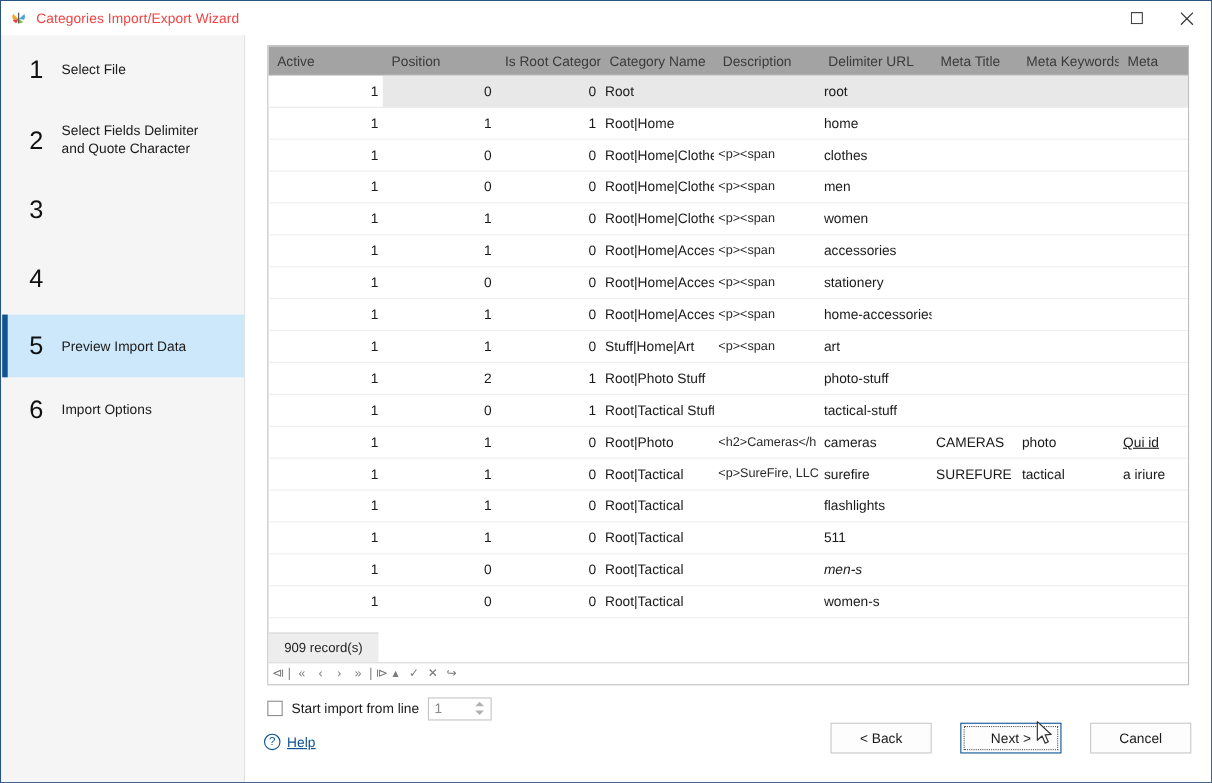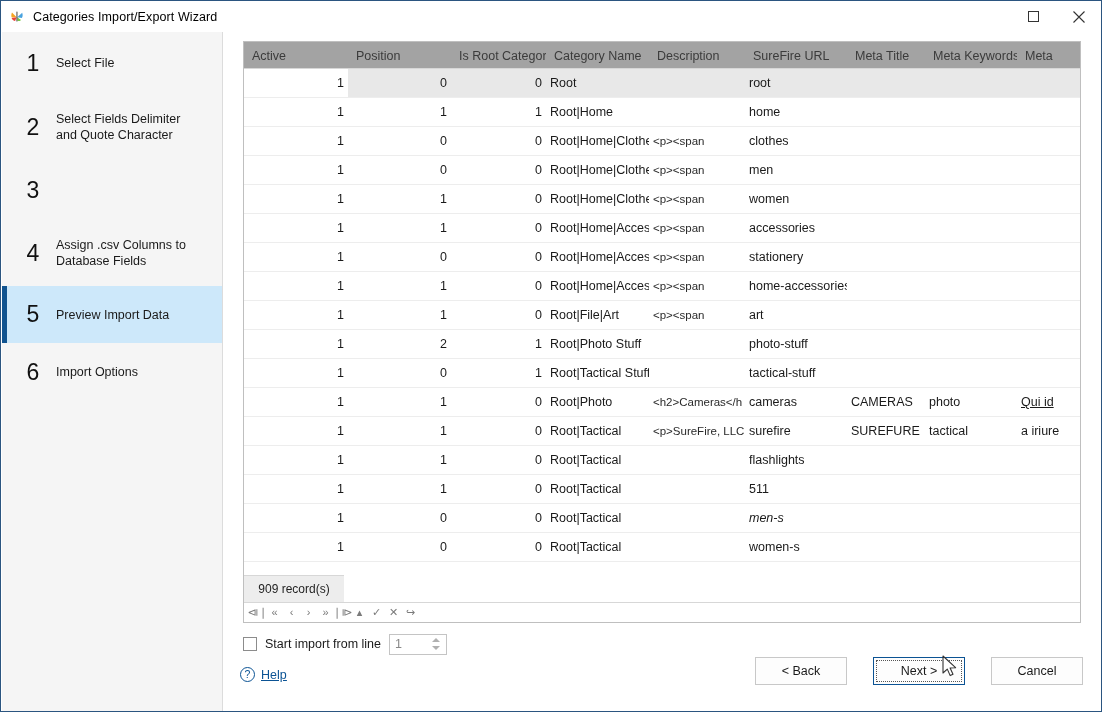--- a/index.html
+++ b/index.html
@@ -25,21 +25,21 @@
     width: 1100px; height: 31px;
     background: #ffffff;
     display: flex; align-items: center;
   }
   #app-icon {
     width: 16px; height: 16px;
     margin-left: 8px; margin-right: 8px;
     position: relative; flex: none;
   }
   #title-text {
-    font-size: 12.5px; color: #000000;
+    font-size: 12.5px; color: #ef4444;
     letter-spacing: .1px;
     white-space: nowrap;
   }
   .titlebtn {
     width: 45px; height: 31px;
     display: flex; align-items: center; justify-content: center;
     flex: none;
   }
   #titlebtns { margin-left: auto; display: flex; }
 
@@ -282,42 +282,41 @@
     </div>
     <div class="step" style="height:66px;">
       <div class="num">2</div>
       <div class="lbl" style="max-width:160px;">Select Fields Delimiter and Quote Character</div>
     </div>
     <div class="step" style="height:60px;">
       <div class="num">3</div>
     </div>
     <div class="step" style="height:66px;">
       <div class="num">4</div>
-      <div class="lbl" style="max-width:160px;">Assign .csv Columns to Database Fields</div>
     </div>
     <div class="step active" style="height:57px;">
       <div class="num">5</div>
       <div class="lbl">Preview Import Data</div>
     </div>
     <div class="step" style="height:58px;">
       <div class="num">6</div>
       <div class="lbl">Import Options</div>
     </div>
   </div>
 
   <div id="main">
 
     <div id="grid-wrap">
       <div id="grid-head">
           <div class="hcell" style="width: 104px;">Active</div>
           <div class="hcell" style="width: 103px;">Position</div>
           <div class="hcell" style="width: 95px;">Is Root Category</div>
           <div class="hcell" style="width: 103px;">Category Name</div>
           <div class="hcell" style="width: 96px;">Description</div>
-          <div class="hcell" style="width: 102px;">SureFire URL</div>
+          <div class="hcell" style="width: 102px;">Delimiter URL</div>
           <div class="hcell" style="width: 78px;">Meta Title</div>
           <div class="hcell" style="width: 92px;">Meta Keywords</div>
           <div class="hcell" style="width: 62px;">Meta</div>
         </div>
       <div id="grid-body">
           <div class="grow selected">
             <div class="gcell num first" style="width: 104px;">1</div>
             <div class="gcell num" style="width: 103px;">0</div>
             <div class="gcell num" style="width: 95px;">0</div>
             <div class="gcell txt" style="width: 103px;">Root</div>
@@ -401,21 +400,21 @@
             <div class="gcell txt desc" style="width: 96px;">&lt;p&gt;&lt;span</div>
             <div class="gcell txt" style="width: 102px;">home-accessories</div>
             <div class="gcell txt" style="width: 78px;"></div>
             <div class="gcell txt" style="width: 92px;"></div>
             <div class="gcell txt" style="width: 62px;"></div>
           </div>
           <div class="grow">
             <div class="gcell num first" style="width: 104px;">1</div>
             <div class="gcell num" style="width: 103px;">1</div>
             <div class="gcell num" style="width: 95px;">0</div>
-            <div class="gcell txt" style="width: 103px;">Root|File|Art</div>
+            <div class="gcell txt" style="width: 103px;">Stuff|Home|Art</div>
             <div class="gcell txt desc" style="width: 96px;">&lt;p&gt;&lt;span</div>
             <div class="gcell txt" style="width: 102px;">art</div>
             <div class="gcell txt" style="width: 78px;"></div>
             <div class="gcell txt" style="width: 92px;"></div>
             <div class="gcell txt" style="width: 62px;"></div>
           </div>
           <div class="grow">
             <div class="gcell num first" style="width: 104px;">1</div>
             <div class="gcell num" style="width: 103px;">2</div>
             <div class="gcell num" style="width: 95px;">1</div>

